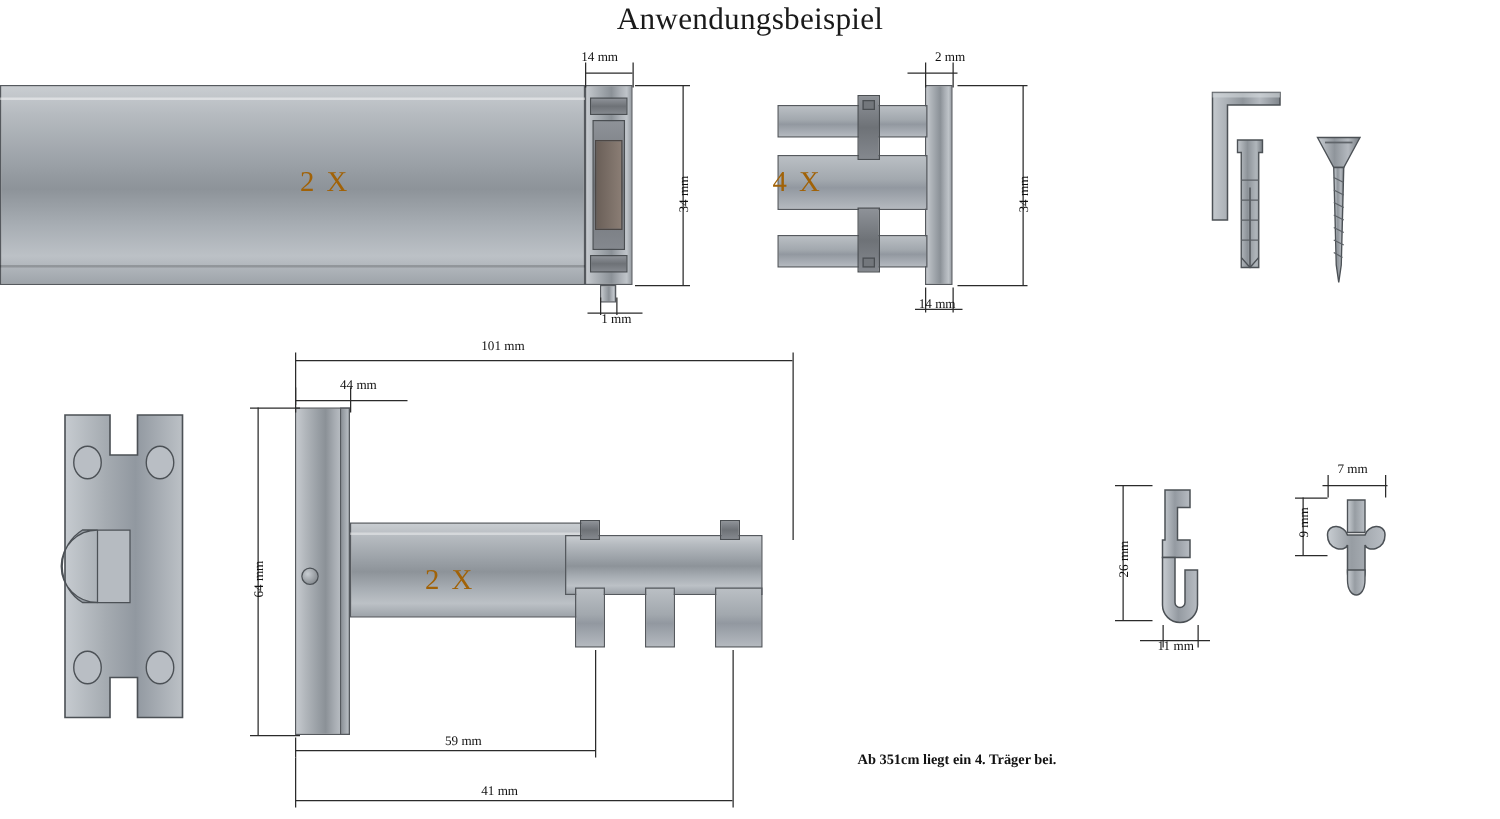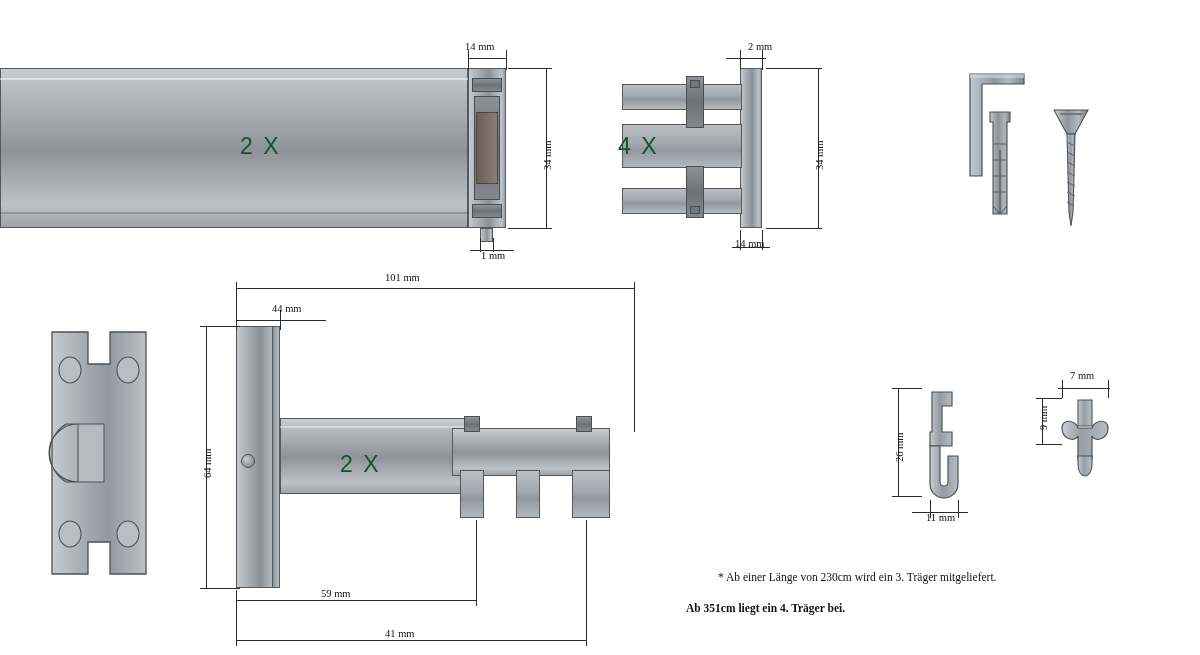--- a/index.html
+++ b/index.html
@@ -20,22 +20,22 @@
   }
 
   
   .abs{position:absolute;}
   .dimtext{
     position:absolute;font-size:10.5px;font-family:"Liberation Serif", serif;
     color:#111;white-space:nowrap;
   }
   .dimtext.vert{transform:rotate(-90deg);transform-origin:left top;}
   .qty{
-    position:absolute;font-size:23px;letter-spacing:2px;color:#14532d;
-    font-family:Liberation Sans, sans-serif;white-space:nowrap;
+    position:absolute;font-size:23px;letter-spacing:2px;color:#a16207;
+    font-family:Liberation Serif, serif;white-space:nowrap;
   }
   .note{
     position:absolute;font-size:11.5px;font-family:"Liberation Serif", serif;
     color:#111;white-space:nowrap;
   }
 
   
   .metal-h{
     background:linear-gradient(to bottom,#c9cdd1 0%,#b6bbc0 14%,#9ca2a8 38%,#8d9399 52%,#a7adb3 70%,#bcc1c6 86%,#9ea4aa 100%);
     border:1px solid #55595e;
@@ -57,20 +57,21 @@
   .line-h{position:absolute;height:1px;background:#2b2b2b;}
   .line-v{position:absolute;width:1px;background:#2b2b2b;}
 
   svg{display:block;overflow:visible;}
 </style>
 </head>
 <body>
 
 <div class="stage">
 
+  <div class="title">Anwendungsbeispiel</div>
 
   <div class="abs metal-h" style="left:0px;top:68px;width:468px;height:160px;"></div>
 
   <div class="abs" style="left:0px;top:78px;width:468px;height:2px;background:rgba(255,255,255,.45);"></div>
   <div class="abs" style="left:0px;top:212px;width:468px;height:2px;background:rgba(0,0,0,.18);"></div>
 
   <div class="qty" style="left:240px;top:133px;">2 X</div>
 
   <div class="abs metal-v" style="left:468px;top:68px;width:38px;height:160px;"></div>
   <div class="abs dark-metal" style="left:474px;top:96px;width:26px;height:104px;"></div>
@@ -216,21 +217,21 @@
   <div class="dimtext" style="left:272px;top:303px;">44 mm</div>
 
   <div class="line-v" style="left:206px;top:326px;height:262px;"></div>
   <div class="line-h" style="left:200px;top:326px;width:40px;"></div>
   <div class="line-h" style="left:200px;top:588px;width:40px;"></div>
   <div class="dimtext vert" style="left:202px;top:478px;">64 mm</div>
 
   <div class="line-h" style="left:236px;top:600px;width:240px;"></div>
   <div class="line-v" style="left:236px;top:590px;height:16px;"></div>
   <div class="line-v" style="left:476px;top:520px;height:86px;"></div>
-  <div class="dimtext" style="left:321px;top:588px;">59 mm</div>
+  <div class="dimtext" style="left:356px;top:588px;">59 mm</div>
 
   <div class="line-h" style="left:236px;top:640px;width:350px;"></div>
   <div class="line-v" style="left:236px;top:606px;height:40px;"></div>
   <div class="line-v" style="left:586px;top:520px;height:126px;"></div>
   <div class="dimtext" style="left:385px;top:628px;">41 mm</div>
 
   <svg class="abs" style="left:918px;top:388px;" width="52" height="126" viewBox="0 0 52 126">
     <defs>
       <linearGradient id="gHook" x1="0" y1="0" x2="1" y2="0">
         <stop offset="0%" stop-color="#c7ccd1"></stop>
@@ -268,16 +269,15 @@
   <div class="line-h" style="left:1058px;top:388px;width:52px;"></div>
   <div class="line-v" style="left:1062px;top:380px;height:18px;"></div>
   <div class="line-v" style="left:1108px;top:380px;height:18px;"></div>
   <div class="dimtext" style="left:1070px;top:370px;">7 mm</div>
 
   <div class="line-v" style="left:1042px;top:398px;height:46px;"></div>
   <div class="line-h" style="left:1036px;top:398px;width:26px;"></div>
   <div class="line-h" style="left:1036px;top:444px;width:26px;"></div>
   <div class="dimtext vert" style="left:1038px;top:430px;">9 mm</div>
 
-  <div class="note" style="left:718px;top:571px;">* Ab einer Länge von 230cm wird ein 3. Träger mitgeliefert.</div>
   <div class="note" style="left:686px;top:602px;font-weight:bold;">Ab 351cm liegt ein 4. Träger bei.</div>
 
 </div>
 
 </body></html>

